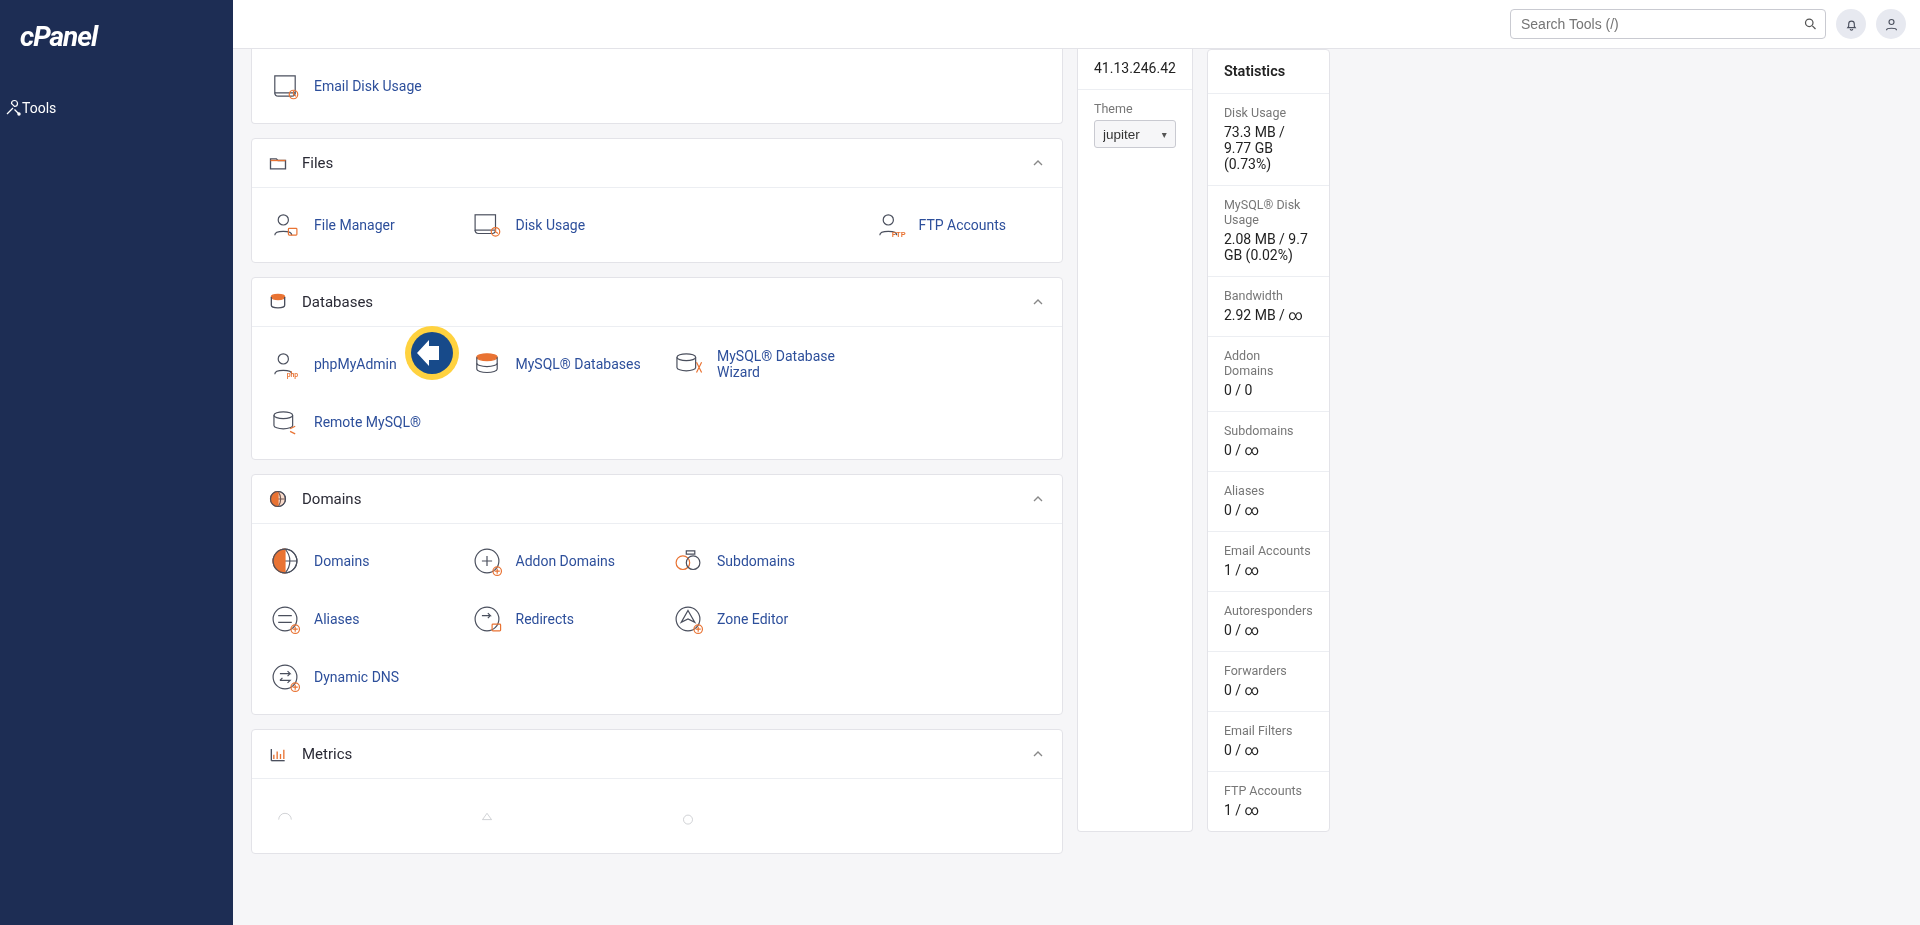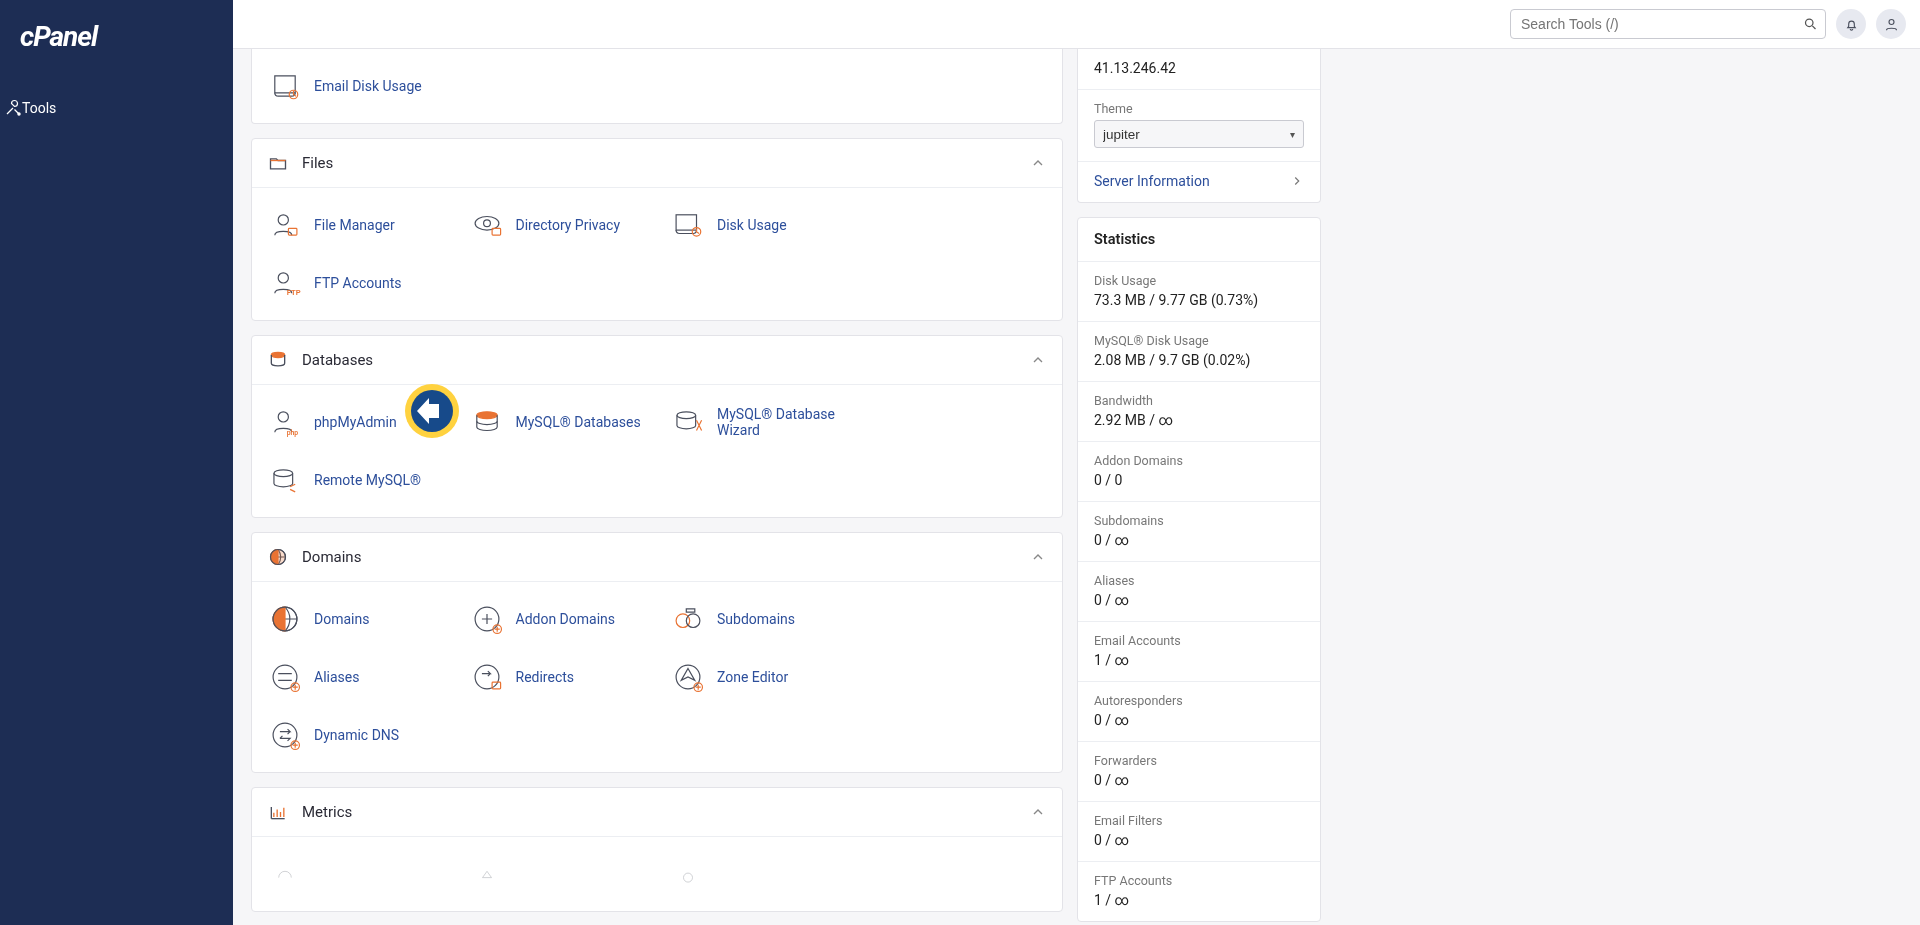--- a/index.html
+++ b/index.html
@@ -65,21 +65,21 @@
   cursor: pointer; color: #4a4f5d;
 }
 
 
 .content {
   display: flex; gap: 14px;
   padding: 0 18px 18px 18px;
   align-items: flex-start;
 }
 .center-col { flex: 1; max-width: 812px; }
-.right-col { width: 244px; display: flex; flex-direction: column; gap: 14px; }
+.right-col { width: 244px; display: flex; flex-direction: row; gap: 14px; }
 
 
 .group {
   background: #fff;
   border: 1px solid #e3e3e8;
   border-radius: 4px;
   margin-bottom: 14px;
 }
 .group.partial-top { border-top: none; border-top-left-radius:0; border-top-right-radius:0; margin-top: 0;}
 .group-header {
@@ -239,30 +239,20 @@
                   <circle cx="18" cy="14" r="6"></circle>
                     <path d="M8 32 c0 -6 20 -6 20 0"></path>
                   <rect x="24" y="24" width="10" height="8" rx="1" stroke="#e97333"></rect>
                 </svg>
               </span>
               <span class="it-label">File Manager</span>
             </div>
             <div class="item">
               <span class="it-icon">
                 <svg viewBox="0 0 40 40" width="34" height="34" stroke="#4a4f5d" stroke-width="1.4" fill="none">
-                  <ellipse cx="20" cy="18" rx="14" ry="8"></ellipse>
-                    <circle cx="20" cy="18" r="4"></circle>
-                  <rect x="26" y="24" width="10" height="8" rx="1" stroke="#e97333"></rect>
-                </svg>
-              </span>
-              <span class="it-label">Directory Privacy</span>
-            </div>
-            <div class="item">
-              <span class="it-icon">
-                <svg viewBox="0 0 40 40" width="34" height="34" stroke="#4a4f5d" stroke-width="1.4" fill="none">
                   <rect x="6" y="8" width="24" height="18"></rect>
                     <path d="M6 26 a4 4 0 0 0 4 4 h16 a4 4 0 0 0 4 -4"></path>
                   <circle cx="30" cy="28" r="5" stroke="#e97333"></circle>
                     <path d="M30 24 v4 l3 2" stroke="#e97333"></path>
                 </svg>
               </span>
               <span class="it-label">Disk Usage</span>
             </div>
             <div></div>
             <div class="item">
@@ -494,30 +484,20 @@
           </div>
           <div class="p-section">
             <div class="p-label">Theme</div>
             <div class="select-wrap">
               <select>
                 <option>jupiter</option>
               </select>
               <span class="tri">▾</span>
             </div>
           </div>
-          <div class="p-section">
-            <div class="server-info-link">
-              <span>Server Information</span>
-              <span>
-                <svg viewBox="0 0 24 24" width="14" height="14" stroke="#777" stroke-width="2" fill="none">
-                    <path d="M9 6 l6 6 -6 6"></path>
-                  </svg>
-              </span>
-            </div>
-          </div>
         </div>
 
         <div class="panel">
           <div class="p-title">Statistics</div>
           <div id="stats-rows">
               <div class="p-section">
                 <div class="p-label">Disk Usage</div>
                 <div class="p-value">73.3 MB / 9.77 GB   (0.73%)</div>
               </div>
               <div class="p-section">

